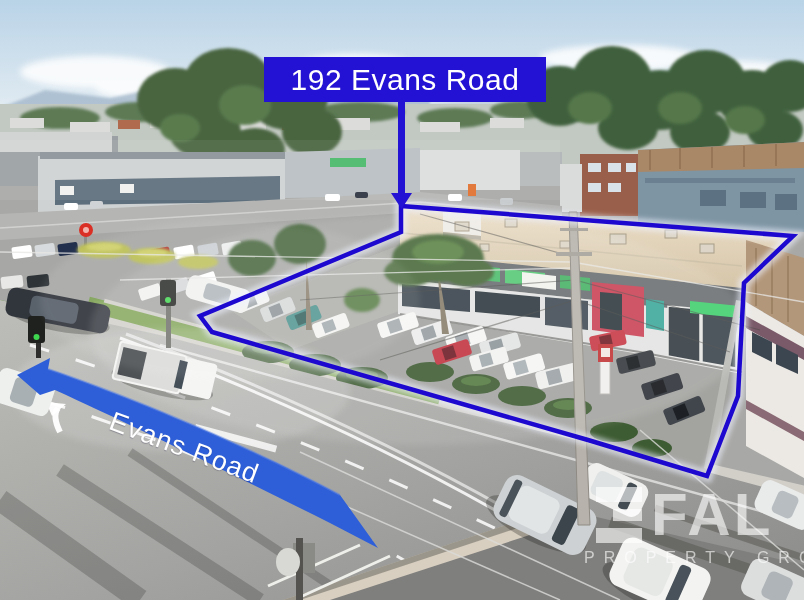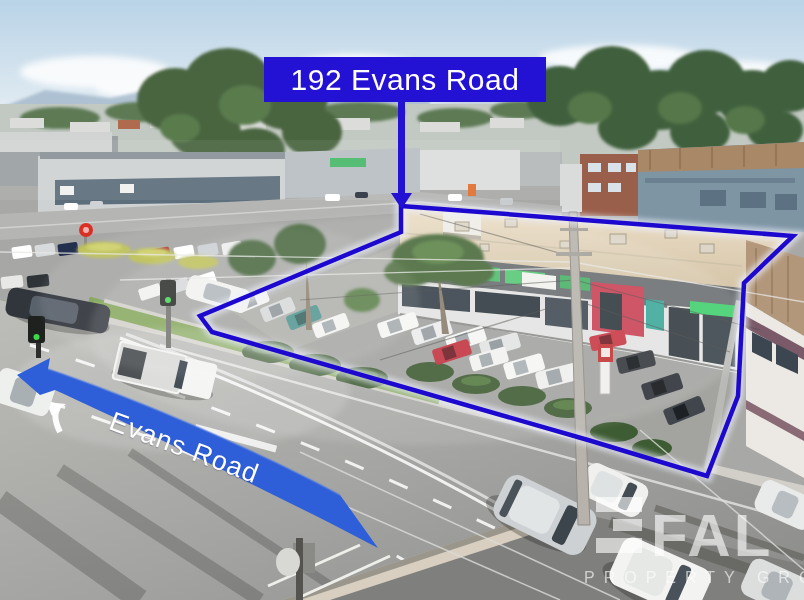--- a/index.html
+++ b/index.html
@@ -10,21 +10,21 @@
     background:#2311d4;color:#fff;display:flex;align-items:center;justify-content:center;
     font-size:30px;letter-spacing:.5px;}
   .ribbon-text{position:absolute;left:116px;top:406px;color:#fff;font-size:27px;
     letter-spacing:1px;transform:rotate(20.5deg);transform-origin:0 0;white-space:nowrap;
     text-shadow:0 1px 1px rgba(0,0,40,.25);}
   .watermark{position:absolute;left:584px;top:487px;width:225px;color:rgba(255,255,255,.62);}
   .wm-row{display:flex;align-items:center;gap:9px;margin-left:12px;}
   .fal-logo{width:46px;height:56px;display:flex;flex-direction:column;justify-content:space-between;}
   .fal-logo .bar{background:rgba(255,255,255,.62);height:15px;width:100%;}
   .fal-logo .bar.mid{height:12px;width:64%;margin-left:auto;}
-  .wm-brand{font-size:60px;font-weight:700;letter-spacing:3px;line-height:.92;margin-top:21px;}
+  .wm-brand{font-size:60px;font-weight:700;letter-spacing:3px;line-height:.92;}
   .wm-tagline{margin-top:6px;font-size:16px;letter-spacing:9px;white-space:nowrap;}
 </style>
 </head>
 <body>
 
 <div class="stage">
 
 <svg width="804" height="600" viewBox="0 0 804 600">
   <defs>
     <linearGradient id="skyg" x1="0" y1="0" x2="0" y2="1">

